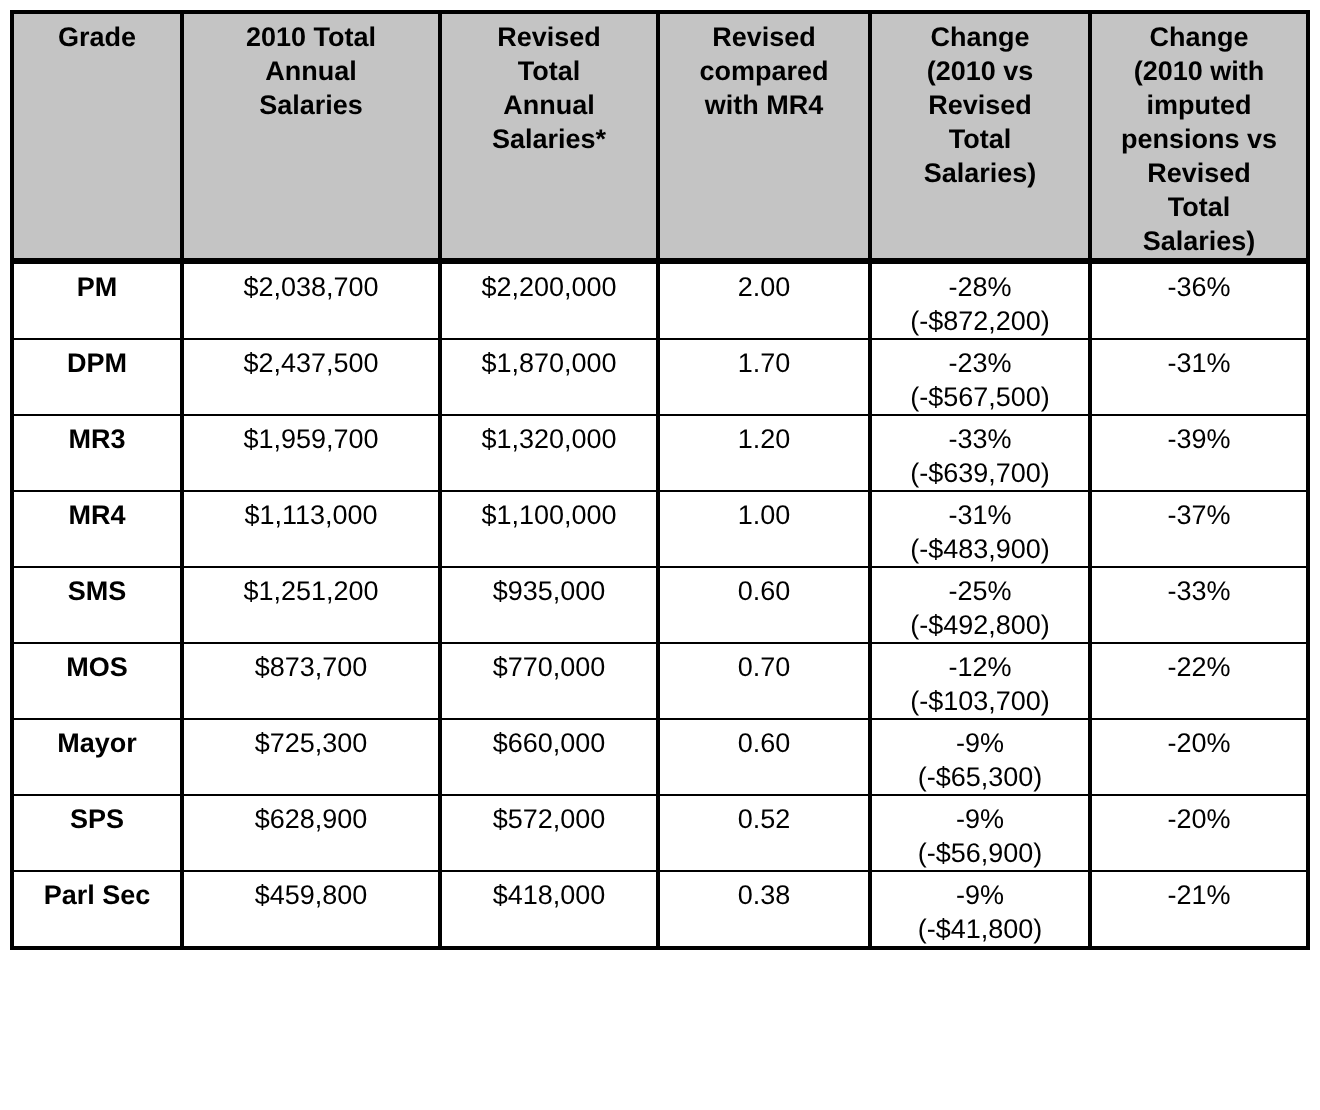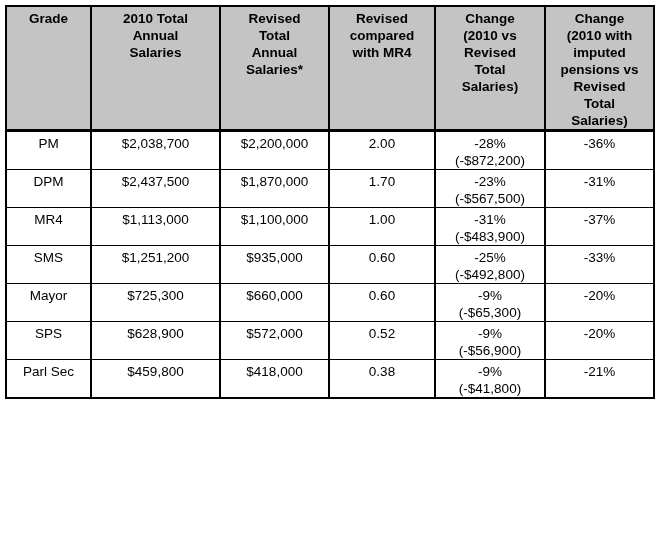--- a/index.html
+++ b/index.html
@@ -41,21 +41,21 @@
     height:122px;
     white-space:pre-line;
     border-bottom:3px solid var(--border-color);
   }
   .salary-table td{
     font-size:13.5px;
     line-height:17px;
     height:37px;
     background:#ffffff;
   }
-  .salary-table td.grade-cell{font-weight:normal;text-align:center;}
+  .salary-table td.grade-cell{font-weight:bold;text-align:center;}
   .change-line{display:block;}
 </style>
 </head>
 <body>
 
 <div class="page">
   <table class="salary-table">
     <colgroup>
       <col style="width:85px">
       <col style="width:129px">
@@ -111,20 +111,31 @@
       <td>1.70</td>
       <td>
         <span class="change-line">-23%</span>
         <span class="change-line">(-$567,500)</span>
       </td>
       <td>-31%</td>
     </tr>
 
 
 
+    <tr>
+      <td class="grade-cell">MR3</td>
+      <td>$1,959,700</td>
+      <td>$1,320,000</td>
+      <td>1.20</td>
+      <td>
+        <span class="change-line">-33%</span>
+        <span class="change-line">(-$639,700)</span>
+      </td>
+      <td>-39%</td>
+    </tr>
 
     <tr>
       <td class="grade-cell">MR4</td>
       <td>$1,113,000</td>
       <td>$1,100,000</td>
       <td>1.00</td>
       <td>
         <span class="change-line">-31%</span>
         <span class="change-line">(-$483,900)</span>
       </td>
@@ -136,20 +147,31 @@
       <td>$1,251,200</td>
       <td>$935,000</td>
       <td>0.60</td>
       <td>
         <span class="change-line">-25%</span>
         <span class="change-line">(-$492,800)</span>
       </td>
       <td>-33%</td>
     </tr>
 
+    <tr>
+      <td class="grade-cell">MOS</td>
+      <td>$873,700</td>
+      <td>$770,000</td>
+      <td>0.70</td>
+      <td>
+        <span class="change-line">-12%</span>
+        <span class="change-line">(-$103,700)</span>
+      </td>
+      <td>-22%</td>
+    </tr>
 
     <tr>
       <td class="grade-cell">Mayor</td>
       <td>$725,300</td>
       <td>$660,000</td>
       <td>0.60</td>
       <td>
         <span class="change-line">-9%</span>
         <span class="change-line">(-$65,300)</span>
       </td>

